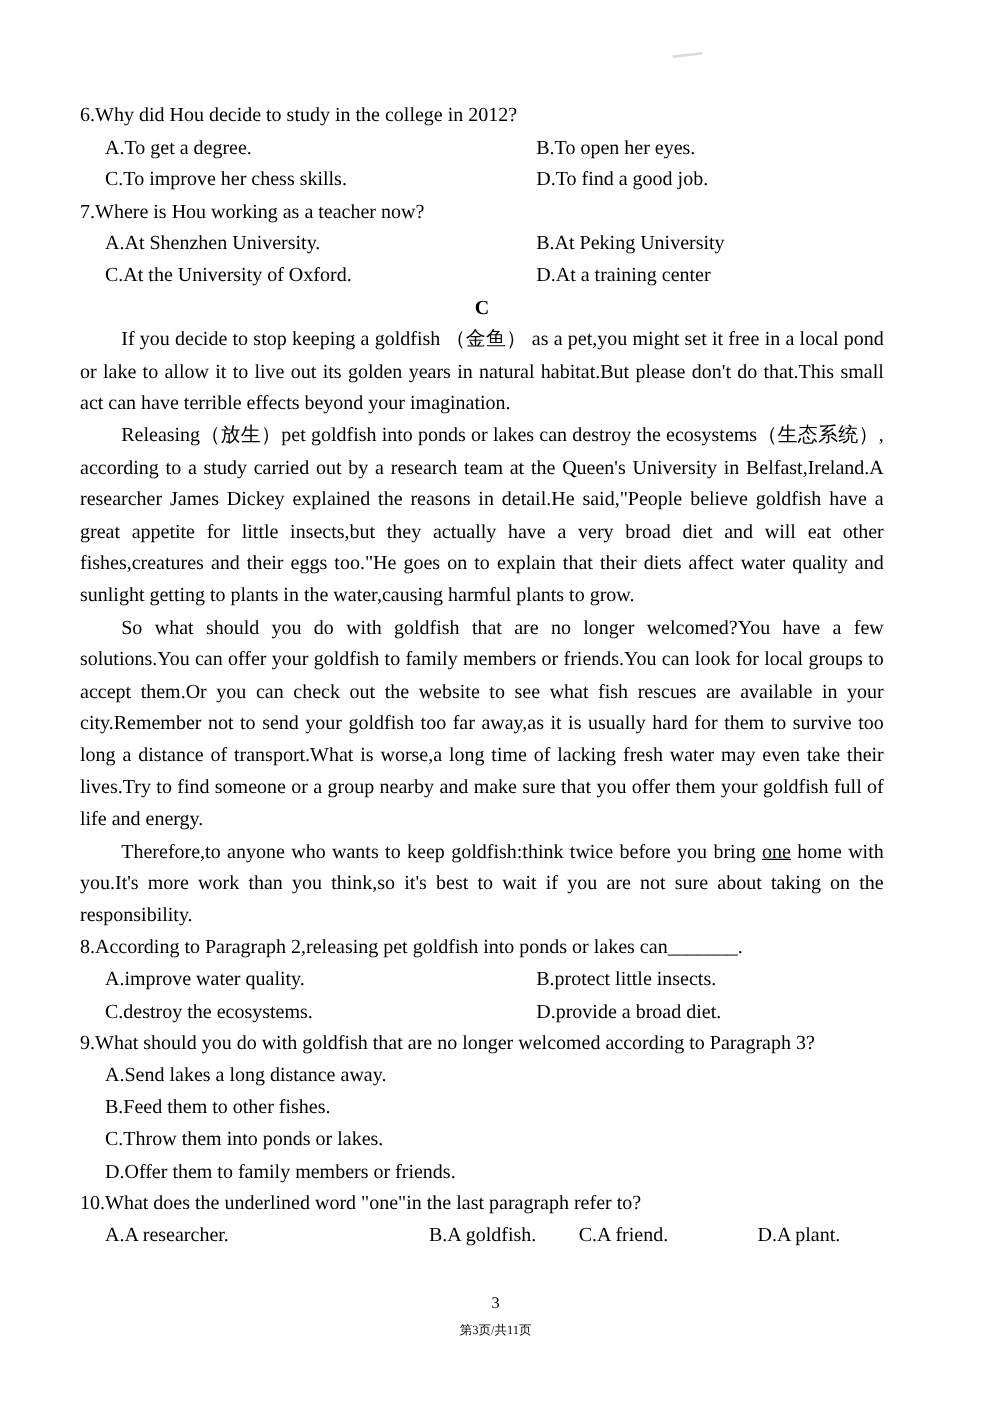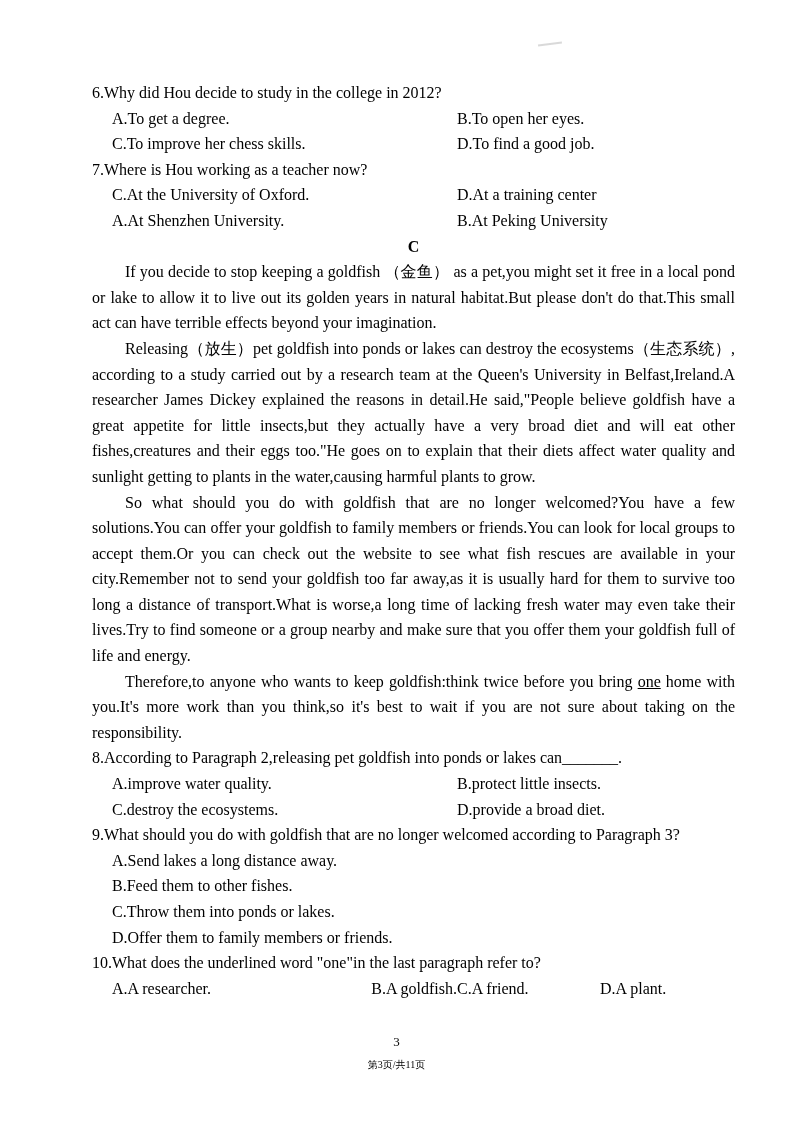--- a/index.html
+++ b/index.html
@@ -18,33 +18,33 @@
     left:538px;
     top:43px;
     width:24px;
     height:2px;
     background:#c9c9c9;
     transform:rotate(-7deg);
     opacity:0.7;
   }
   .content {
     position:absolute;
-    left:92px;
+    left:64px;
     top:80px;
     width:643px;
     line-height:25.6px;
   }
   .q-line { white-space:nowrap; }
   .opt-row { display:flex; padding-left:20px; }
   .opt-row .col1 { width:345px; flex:0 0 345px; }
   .opt-single { padding-left:20px; }
   .opt-inline-row { display:flex; padding-left:20px; }
   .opt-inline-row .w1 { width:180px; flex:0 0 180px; }
   .opt-inline-row .w2 { width:165px; flex:0 0 165px;text-align:right; }
-  .opt-inline-row .w3 { width:143px; flex:0 0 143px; }
+  .opt-inline-row .w3 { width:143px; flex:0 0 143px;margin-left:34px; }
   .section-head { text-align:center; font-weight:bold; }
   .para { text-indent:33px; text-align:justify; }
   .underlined-word { text-decoration:underline; }
   .footer {
     position:absolute;
     left:0; right:0;
     top:1030px;
     text-align:center;
     line-height:23px;
   }
@@ -65,26 +65,26 @@
       <span class="col1">A.To get a degree.</span>
       <span>B.To open her eyes.</span>
     </div>
     <div class="opt-row">
       <span class="col1">C.To improve her chess skills.</span>
       <span>D.To find a good job.</span>
     </div>
 
     <div class="q-line">7.Where is Hou working as a teacher now?</div>
     <div class="opt-row">
+      <span class="col1">A.At Shenzhen University.</span>
+      <span>B.At Peking University</span>
+    </div>
+    <div class="opt-row">
       <span class="col1">C.At the University of Oxford.</span>
       <span>D.At a training center</span>
-    </div>
-    <div class="opt-row">
-      <span class="col1">A.At Shenzhen University.</span>
-      <span>B.At Peking University</span>
     </div>
 
     <div class="section-head">C</div>
 
     <div class="para">If you decide to stop keeping a goldfish （金鱼） as a pet,you might set it free in a local pond or lake to allow it to live out its golden years in natural habitat.But please don't do that.This small act can have terrible effects beyond your imagination.</div>
     <div class="para">Releasing（放生）pet goldfish into ponds or lakes can destroy the ecosystems（生态系统）, according to a study carried out by a research team at the Queen's University in Belfast,Ireland.A researcher James Dickey explained the reasons in detail.He said,"People believe goldfish have a great appetite for little insects,but they actually have a very broad diet and will eat other fishes,creatures and their eggs too."He goes on to explain that their diets affect water quality and sunlight getting to plants in the water,causing harmful plants to grow.</div>
     <div class="para">So what should you do with goldfish that are no longer welcomed?You have a few solutions.You can offer your goldfish to family members or friends.You can look for local groups to accept them.Or you can check out the website to see what fish rescues are available in your city.Remember not to send your goldfish too far away,as it is usually hard for them to survive too long a distance of transport.What is worse,a long time of lacking fresh water may even take their lives.Try to find someone or a group nearby and make sure that you offer them your goldfish full of life and energy.</div>
     <div class="para"><span>Therefore,to anyone who wants to keep goldfish:think twice before you bring </span><span class="underlined-word">one</span><span> home with you.It's more work than you think,so it's best to wait if you are not sure about taking on the responsibility.</span></div>
 
     <div class="q-line">8.According to Paragraph 2,releasing pet goldfish into ponds or lakes can_______.</div>

